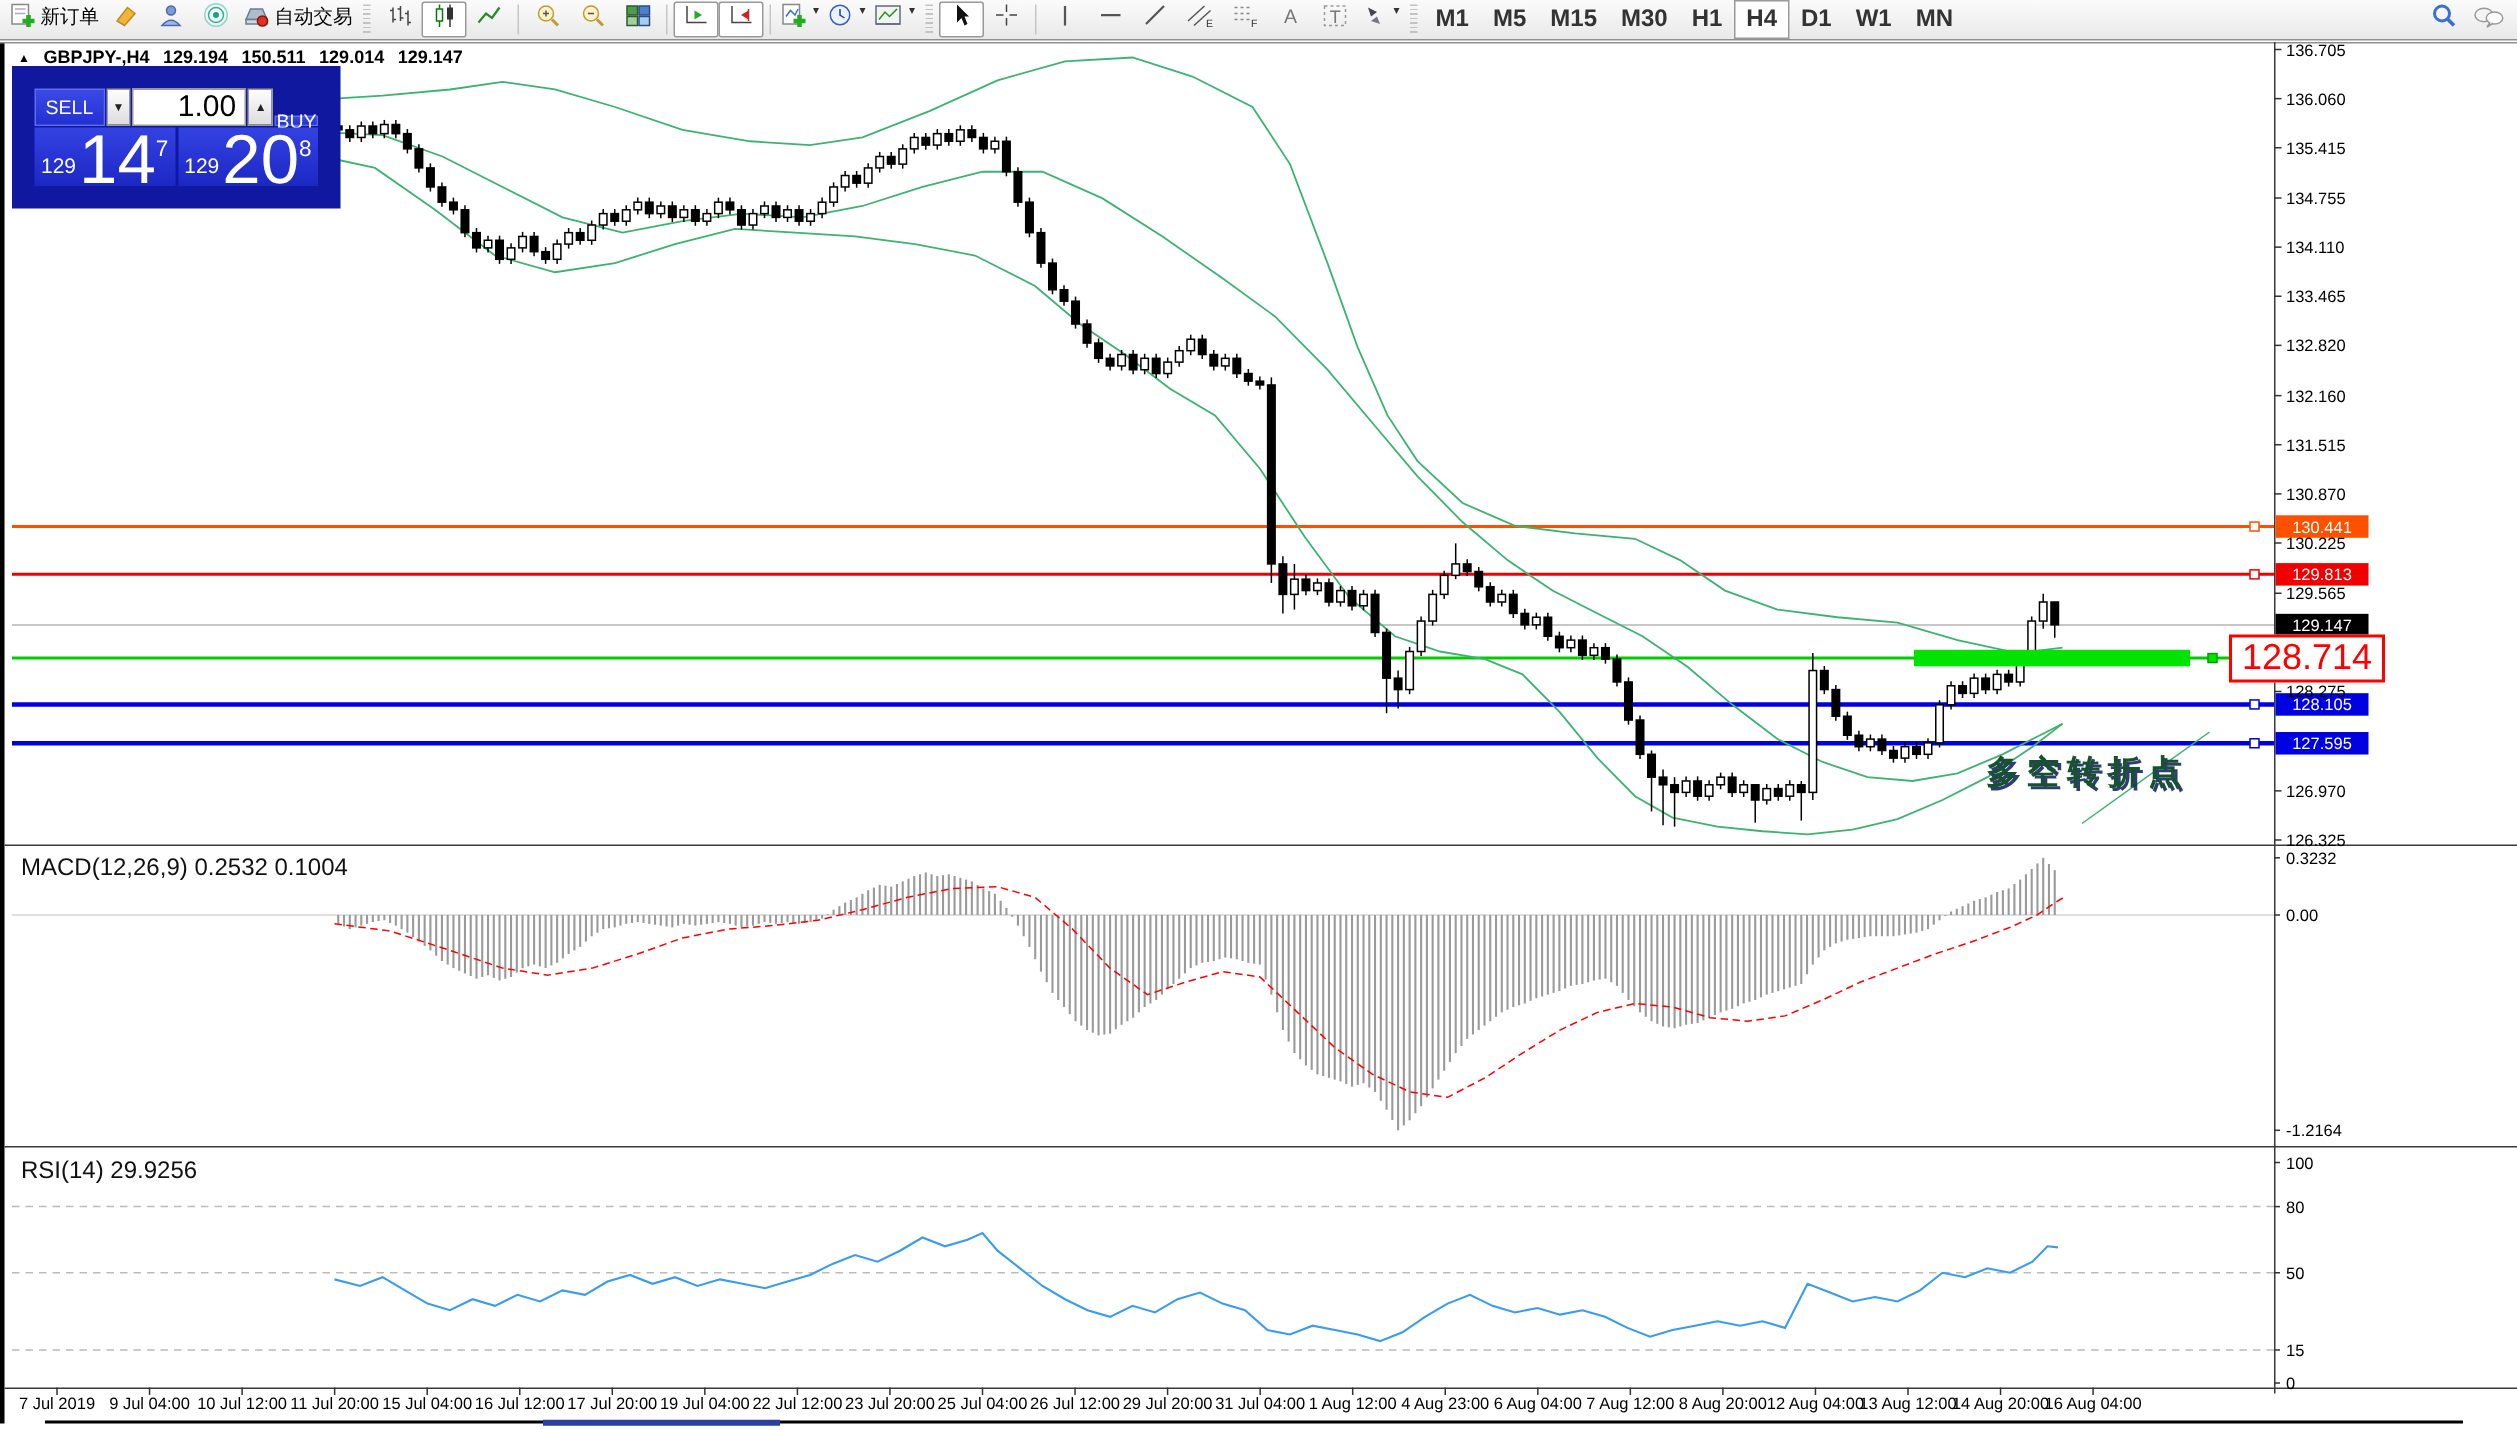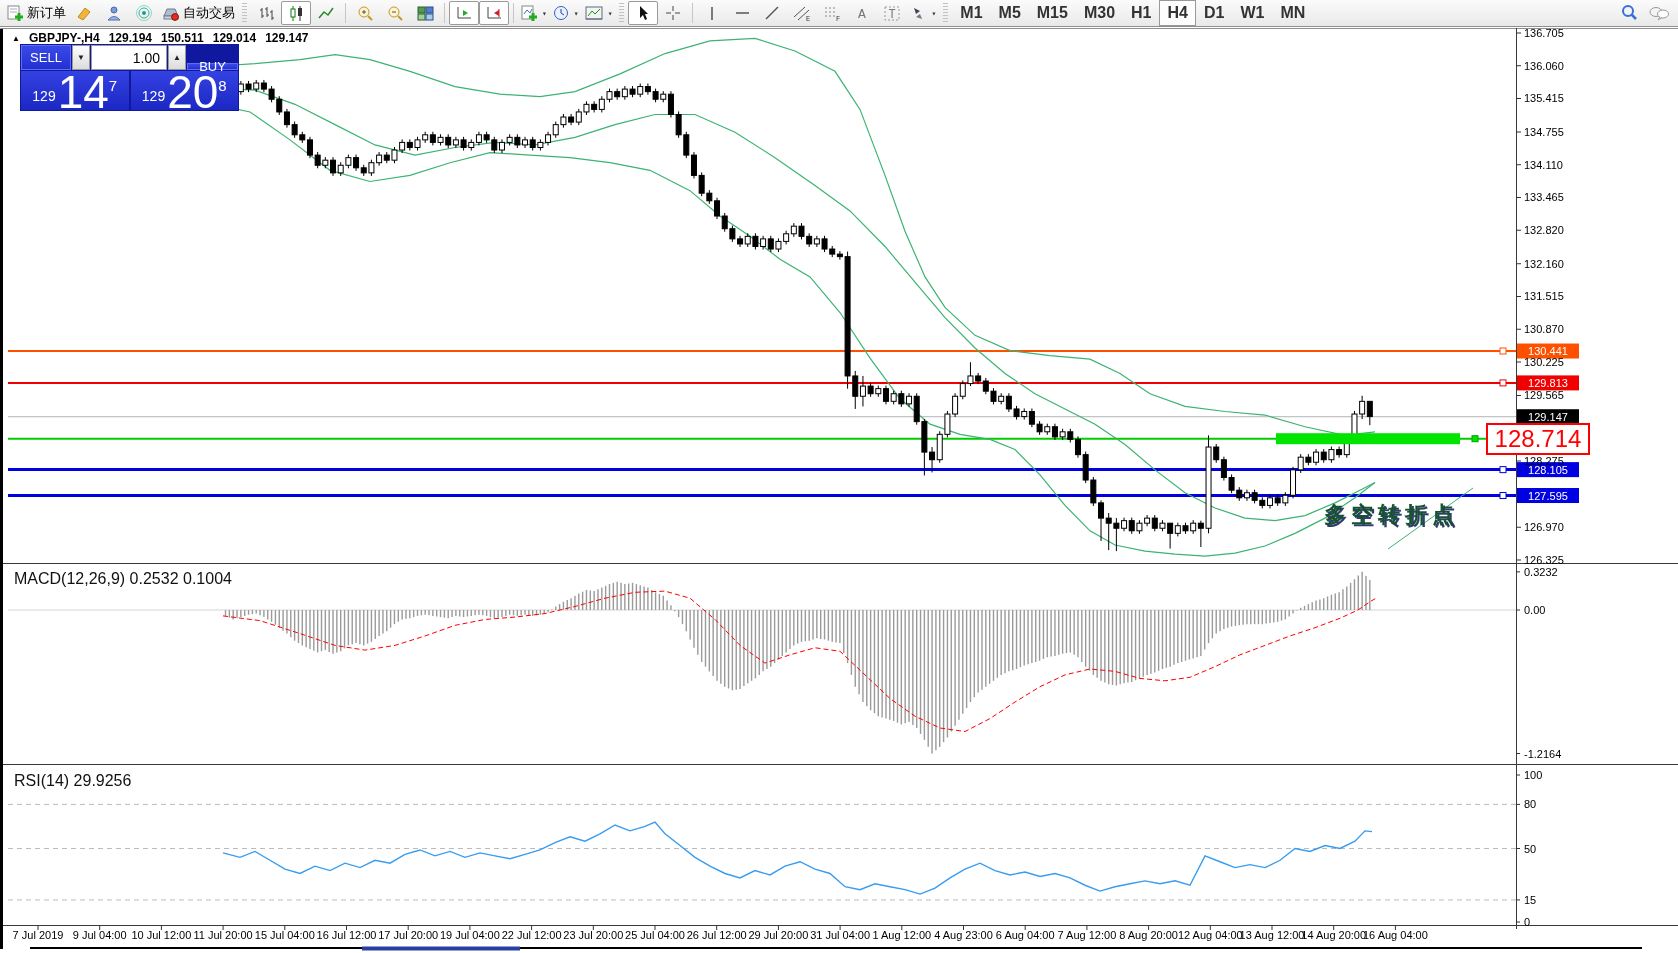--- a/index.html
+++ b/index.html
@@ -2,45 +2,45 @@
 <html><head>
 <meta charset="utf-8">
 <style>
   html,body{margin:0;padding:0;}
   body{width:1678px;height:953px;overflow:hidden;position:relative;background:#fff;
        font-family:"Liberation Sans",sans-serif;-webkit-font-smoothing:none;}
   
   #toolbar{position:absolute;left:0;top:0;width:1678px;height:27px;
     background:linear-gradient(#fbfbfb,#e9e9e9);border-bottom:1px solid #8f8f8f;
     display:flex;align-items:center;padding:0 4px;box-sizing:border-box;z-index:20;}
-  .tbtn{display:inline-flex;align-items:center;justify-content:center;height:22px;min-width:24px;
-    border:1px solid transparent;border-radius:2px;gap:3px;padding:0 2px;color:#222;font-size:12px;font-family:Liberation Mono, monospace;}
+  .tbtn{display:inline-flex;align-items:flex-start;justify-content:center;height:22px;min-width:24px;
+    border:1px solid transparent;border-radius:2px;gap:3px;padding:0 2px;color:#222;font-size:12px;}
   .tbtn.sel{border:1px solid #9a9a9a;background:#fff;}
   .tsep{width:1px;height:20px;background:#c6c6c6;margin:0 4px;}
   .grip{width:5px;height:20px;margin:0 4px;
     background:repeating-linear-gradient(to bottom,#c2c2c2 0 1px,transparent 1px 3px);}
   .caret{font-size:8px;color:#333;margin-left:1px;}
   .tflabel{font-size:16px;font-weight:bold;color:#333;padding:3px 7px;border:1px solid transparent;}
   .tflabel.sel{border:1px solid #999;background:#fdfdfd;}
   .cjk{font-size:13px;color:#000;}
   #toolbar svg{display:block;}
   .spacer{flex:1;}
   
   #chart-header{position:absolute;left:12px;top:31px;z-index:15;display:flex;gap:9px;
     font-size:12px;font-weight:bold;color:#000;align-items:center;}
   #collapse{font-size:8px;}
-  #trade-panel{position:absolute;left:20px;top:44px;width:219px;z-index:15;background:#1018a0;padding:1px;box-sizing:border-box;}
+  #trade-panel{position:absolute;left:8px;top:44px;width:219px;z-index:15;background:#1018a0;padding:15px;box-sizing:border-box;}
   #tp-row1{display:flex;height:25px;gap:1px;}
   .tpbtn{background:linear-gradient(#3a4ae6,#2230d2);color:#fff;font-size:13px;display:flex;
     align-items:center;justify-content:center;border:1px solid #5d6cf0;box-sizing:border-box;}
   #sell-btn{width:50px;}  #buy-btn{flex:1;margin-top:18px;}
   .spin{width:18px;background:linear-gradient(#fefefe,#dcdcdc);border:1px solid #9a9a9a;color:#222;
     font-size:8px;display:flex;align-items:center;justify-content:center;box-sizing:border-box;}
   #volume-field{width:76px;border:1px solid #9a9a9a;font-family:"Liberation Sans",sans-serif;
-    font-size:14px;text-align:right;padding:0 6px 0 0;box-sizing:border-box;}
+    font-size:20px;text-align:right;padding:0 6px 0 0;box-sizing:border-box;}
   #tp-row2{display:flex;gap:2px;margin-top:1px;height:39px;}
   .pricebox{flex:1;background:linear-gradient(#3442e2,#1c28c4);color:#fff;display:flex;
     align-items:flex-end;justify-content:center;padding-bottom:2px;}
   .p-small{font-size:14px;margin:0 2px 4px 0;}
   .p-big{font-size:46px;line-height:32px;}
   .p-sup{font-size:15px;margin-bottom:14px;}
   
   .ind-label{position:absolute;left:14px;z-index:12;font-size:16px;color:#111;}
   #macd-label{top:570px;} #rsi-label{top:772px;}
   

